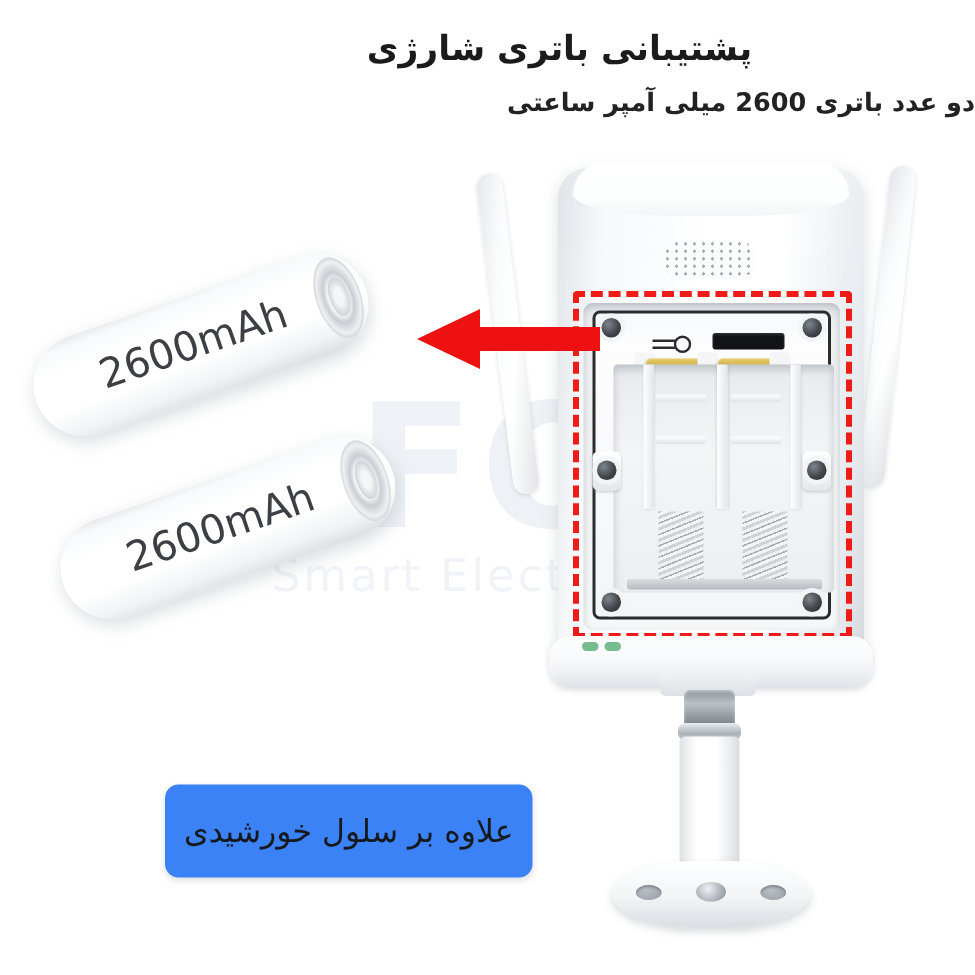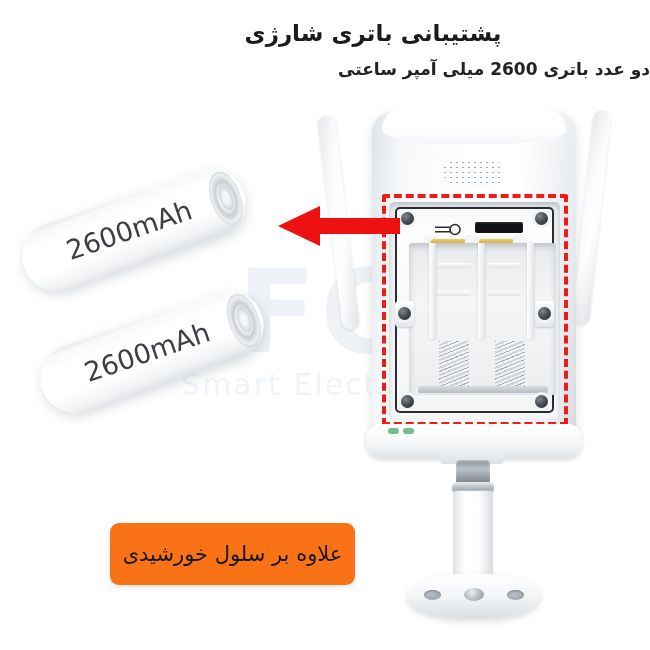--- a/index.html
+++ b/index.html
@@ -374,21 +374,21 @@
   }
 
   
   #solar-badge {
     position: absolute;
     left: 110px;
     top: 523px;
     width: 245px;
     height: 62px;
     border-radius: 9px;
-    background: #f97316;
+    background: #3b82f6;
     display: flex;
     align-items: center;
     justify-content: center;
     box-shadow: 0 2px 5px rgba(0,0,0,0.12);
   }
   #solar-badge .badge-text {
     color: #15191c;
     font-size: 21px;
     direction: rtl;
     font-weight: normal;

